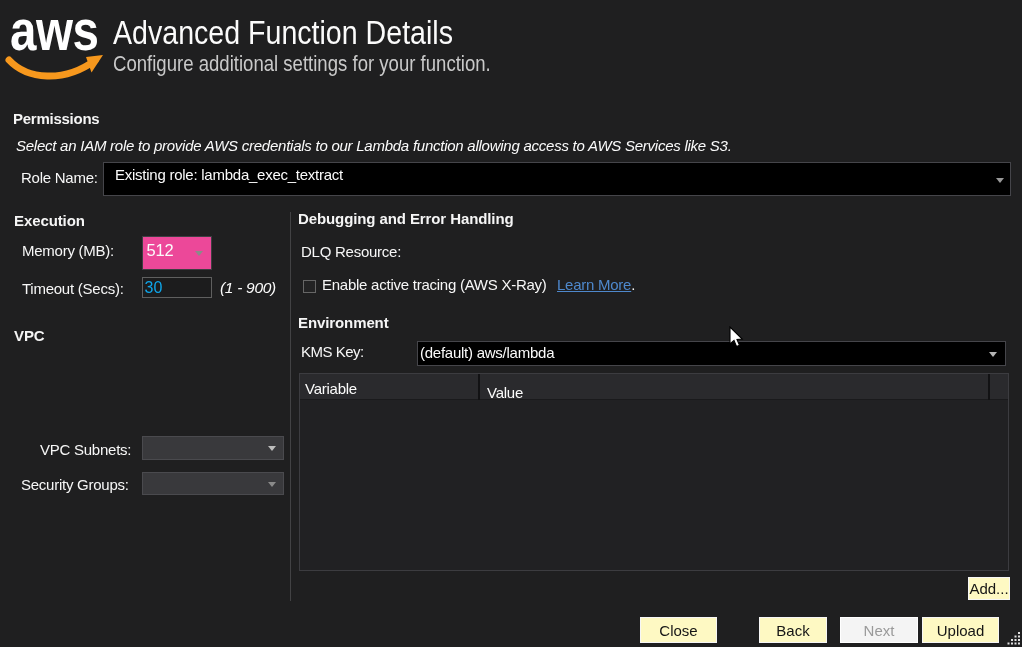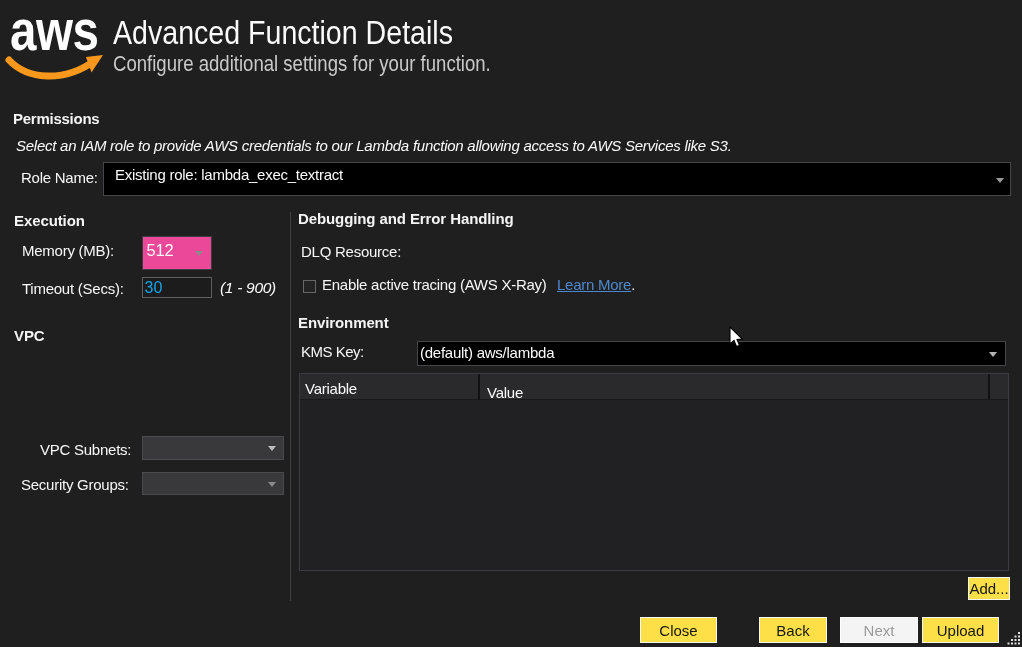--- a/index.html
+++ b/index.html
@@ -5,21 +5,21 @@
   html,body{margin:0;padding:0;background:#1f1f20;}
   #win{position:relative;width:1022px;height:647px;background:#1f1f20;overflow:hidden;
        font-family:"Liberation Sans", sans-serif;color:#ffffff;}
   .abs{position:absolute;}
   .hdr{position:absolute;font-weight:bold;font-size:15px;color:#f5f5f5;letter-spacing:-0.1px;white-space:nowrap;}
   .lbl{position:absolute;font-size:15px;color:#f7f7f7;letter-spacing:-0.25px;white-space:nowrap;}
   .ital{position:absolute;font-style:italic;font-size:15px;color:#fbfbfb;letter-spacing:-0.25px;white-space:nowrap;}
   .combo{position:absolute;background:#000000;border:1px solid #45454a;box-sizing:border-box;}
   .combo .ctext{position:absolute;left:11px;top:50%;transform:translateY(-50%);font-size:15px;color:#fbfbfb;white-space:nowrap;letter-spacing:-0.25px;}
   .arrow{position:absolute;width:0;height:0;border-left:4.5px solid transparent;border-right:4.5px solid transparent;border-top:5px solid #9a9a9a;}
-  .btn{position:absolute;background:#fde047;border:1px solid #f6f6f6;box-sizing:border-box;
+  .btn{position:absolute;background:#fef9c3;border:1px solid #f6f6f6;box-sizing:border-box;
        color:#151515;font-size:15px;display:flex;align-items:center;justify-content:center;}
 </style>
 </head>
 <body>
 <div id="win">
 
   <svg class="abs" style="left:0px;top:0px;" width="112" height="90" viewBox="0 0 112 90">
     <text x="0" y="0" transform="translate(10,50) scale(0.82,1)" font-family="Liberation Sans, sans-serif" font-weight="bold" font-size="58" fill="#ffffff" letter-spacing="-0.5">aws</text>
     <path d="M 9 60 C 27 79.5, 64 83, 95 60.5" fill="none" stroke="#f7981d" stroke-width="7" stroke-linecap="round"></path>
     <path d="M 86 57 L 103 55 L 91.5 72.5 Z" fill="#f7981d"></path>

